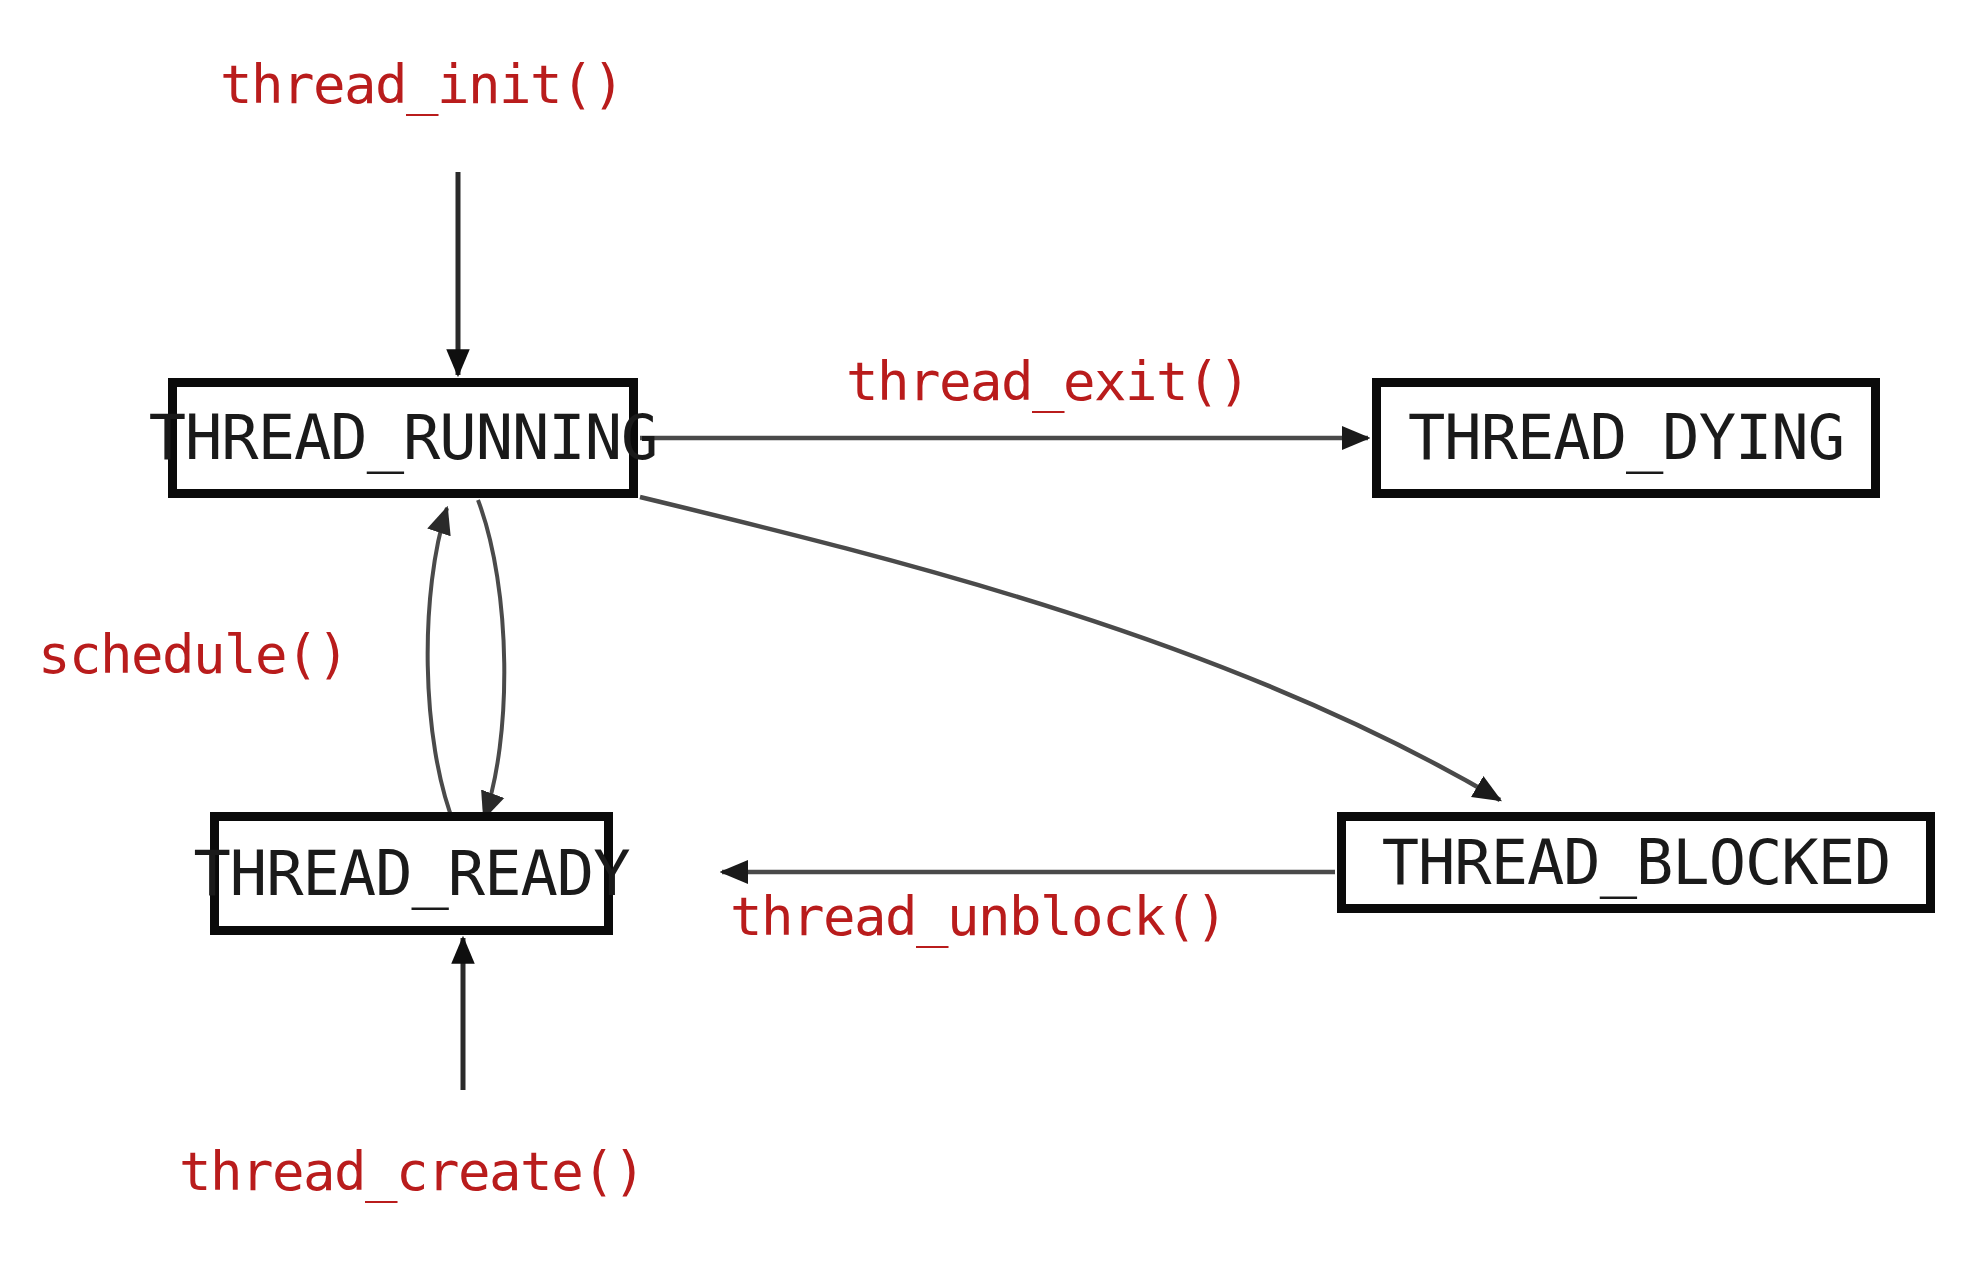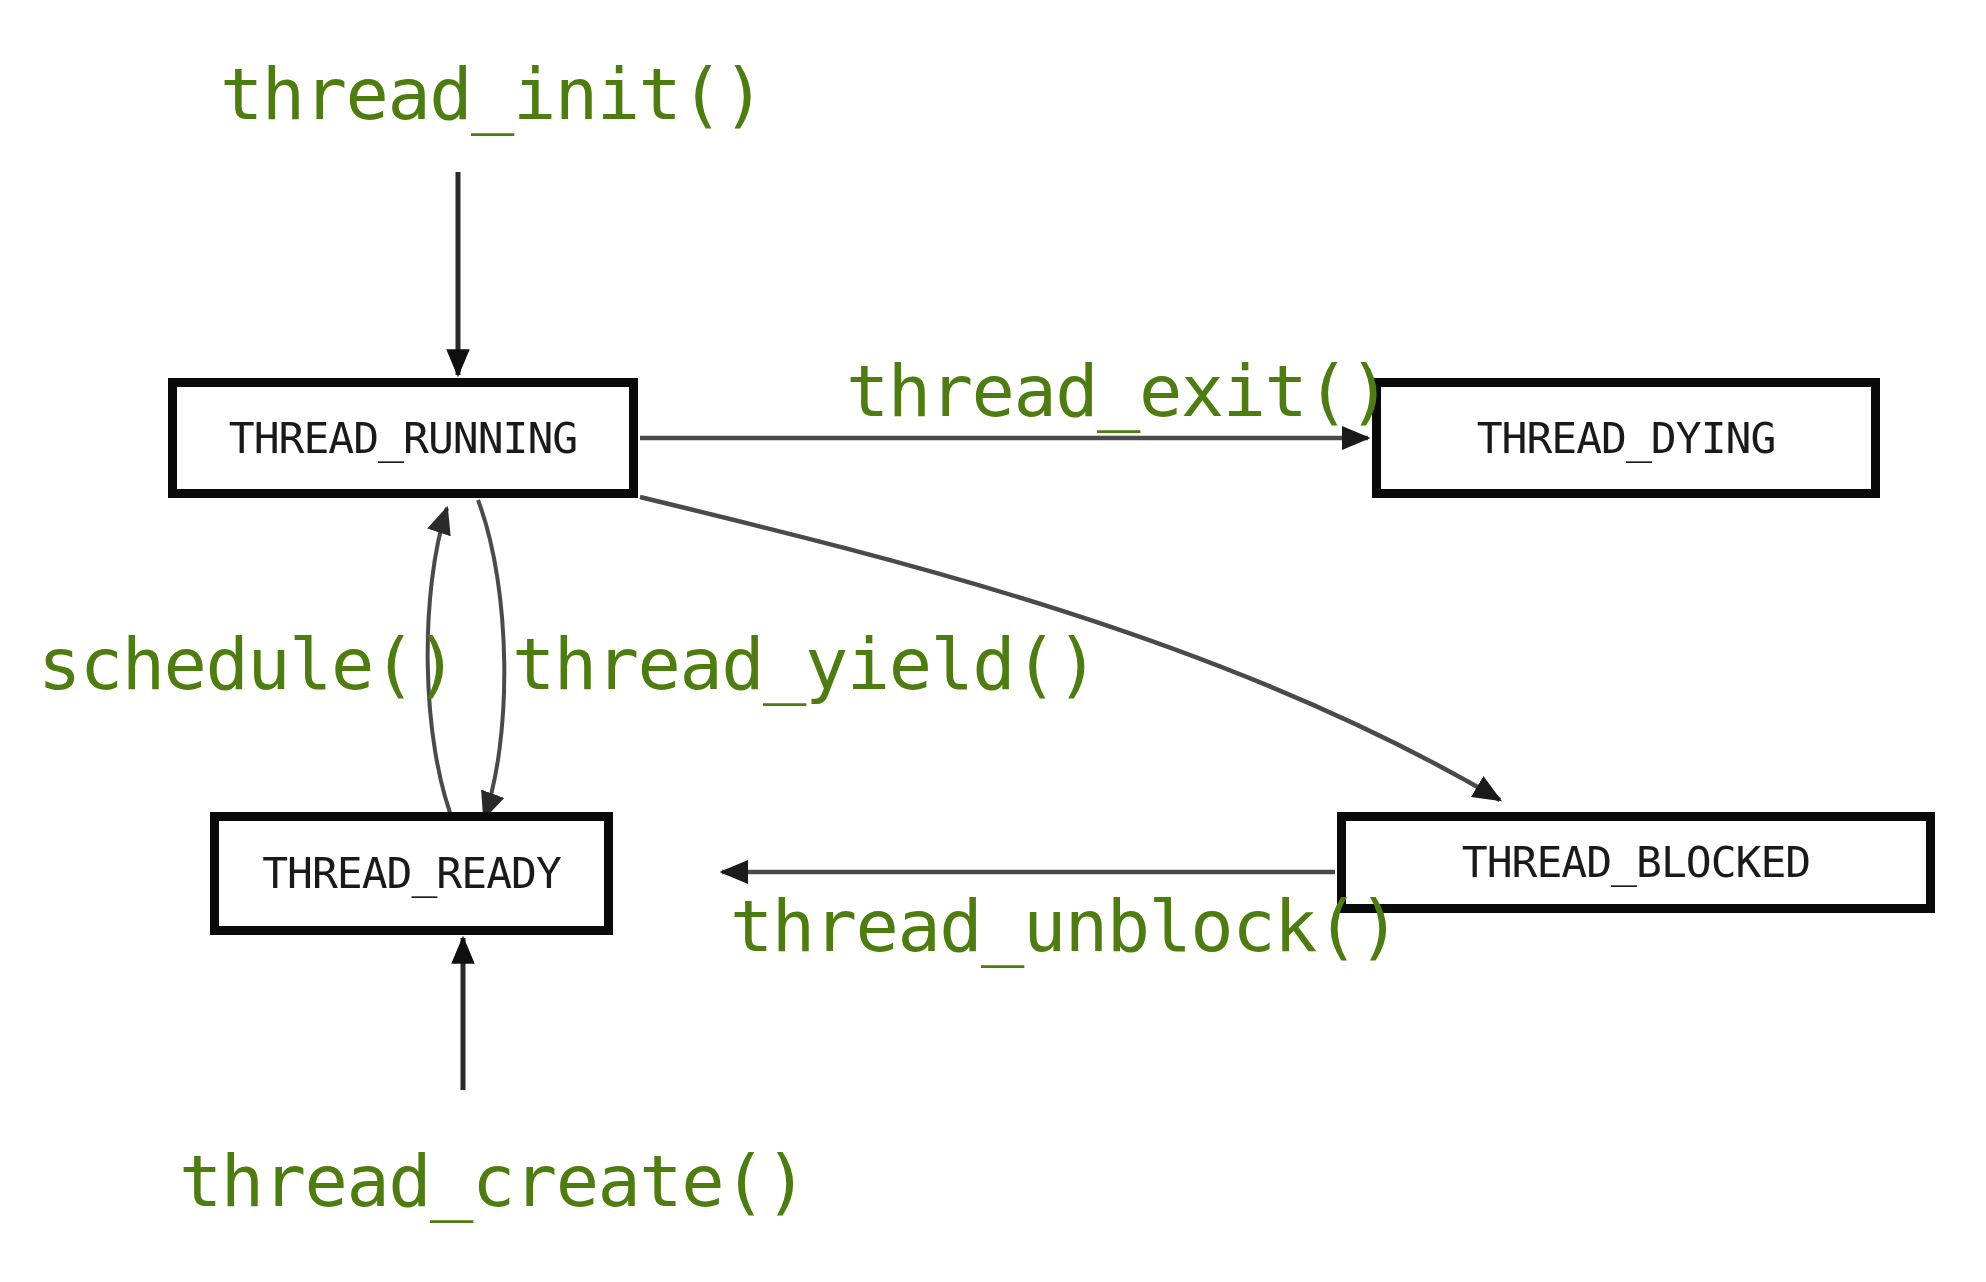--- a/index.html
+++ b/index.html
@@ -29,33 +29,33 @@
     box-sizing: border-box;
     background: #ffffff;
     border: 9px solid #0a0a0a;
     display: flex;
     align-items: center;
     justify-content: center;
     z-index: 3;
   }
   .state-label {
     font-family: "DejaVu Sans Mono", "Liberation Mono", monospace;
-    font-size: 43px;
+    font-size: 62px;
     line-height: 1;
     letter-spacing: -1px;
     color: #1a1a1a;
     white-space: nowrap;
   }
   .edge-label {
     position: absolute;
     font-family: "DejaVu Sans Mono", "Liberation Mono", monospace;
-    font-size: 72px;
+    font-size: 54px;
     line-height: 1;
     letter-spacing: -1.5px;
-    color: #4d7c0f;
+    color: #b91c1c;
     white-space: nowrap;
     z-index: 4;
   }
 </style>
 </head>
 <body>
 
 <div id="canvas">
 
   <svg id="wires" viewBox="0 0 1986 1282" width="1986" height="1282" xmlns="http://www.w3.org/2000/svg">
@@ -115,20 +115,19 @@
   <div class="state-box" style="left:1337px; top:812px; width:598px; height:101px;">
     <span class="state-label">THREAD_BLOCKED</span>
   </div>
 
   <div class="edge-label" style="left:220px; top:58px;">thread_init()</div>
 
   <div class="edge-label" style="left:802px; top:355px;margin-left:44px;">thread_exit()</div>
 
   <div class="edge-label" style="left:38px; top:628px;">schedule()</div>
 
-  <div class="edge-label" style="left:512px; top:628px;">thread_yield()</div>
 
 
   <div class="edge-label" style="left:730px; top:890px;">thread_unblock()</div>
 
   <div class="edge-label" style="left:179px; top:1145px;">thread_create()</div>
 
 </div>
 
 </body></html>

